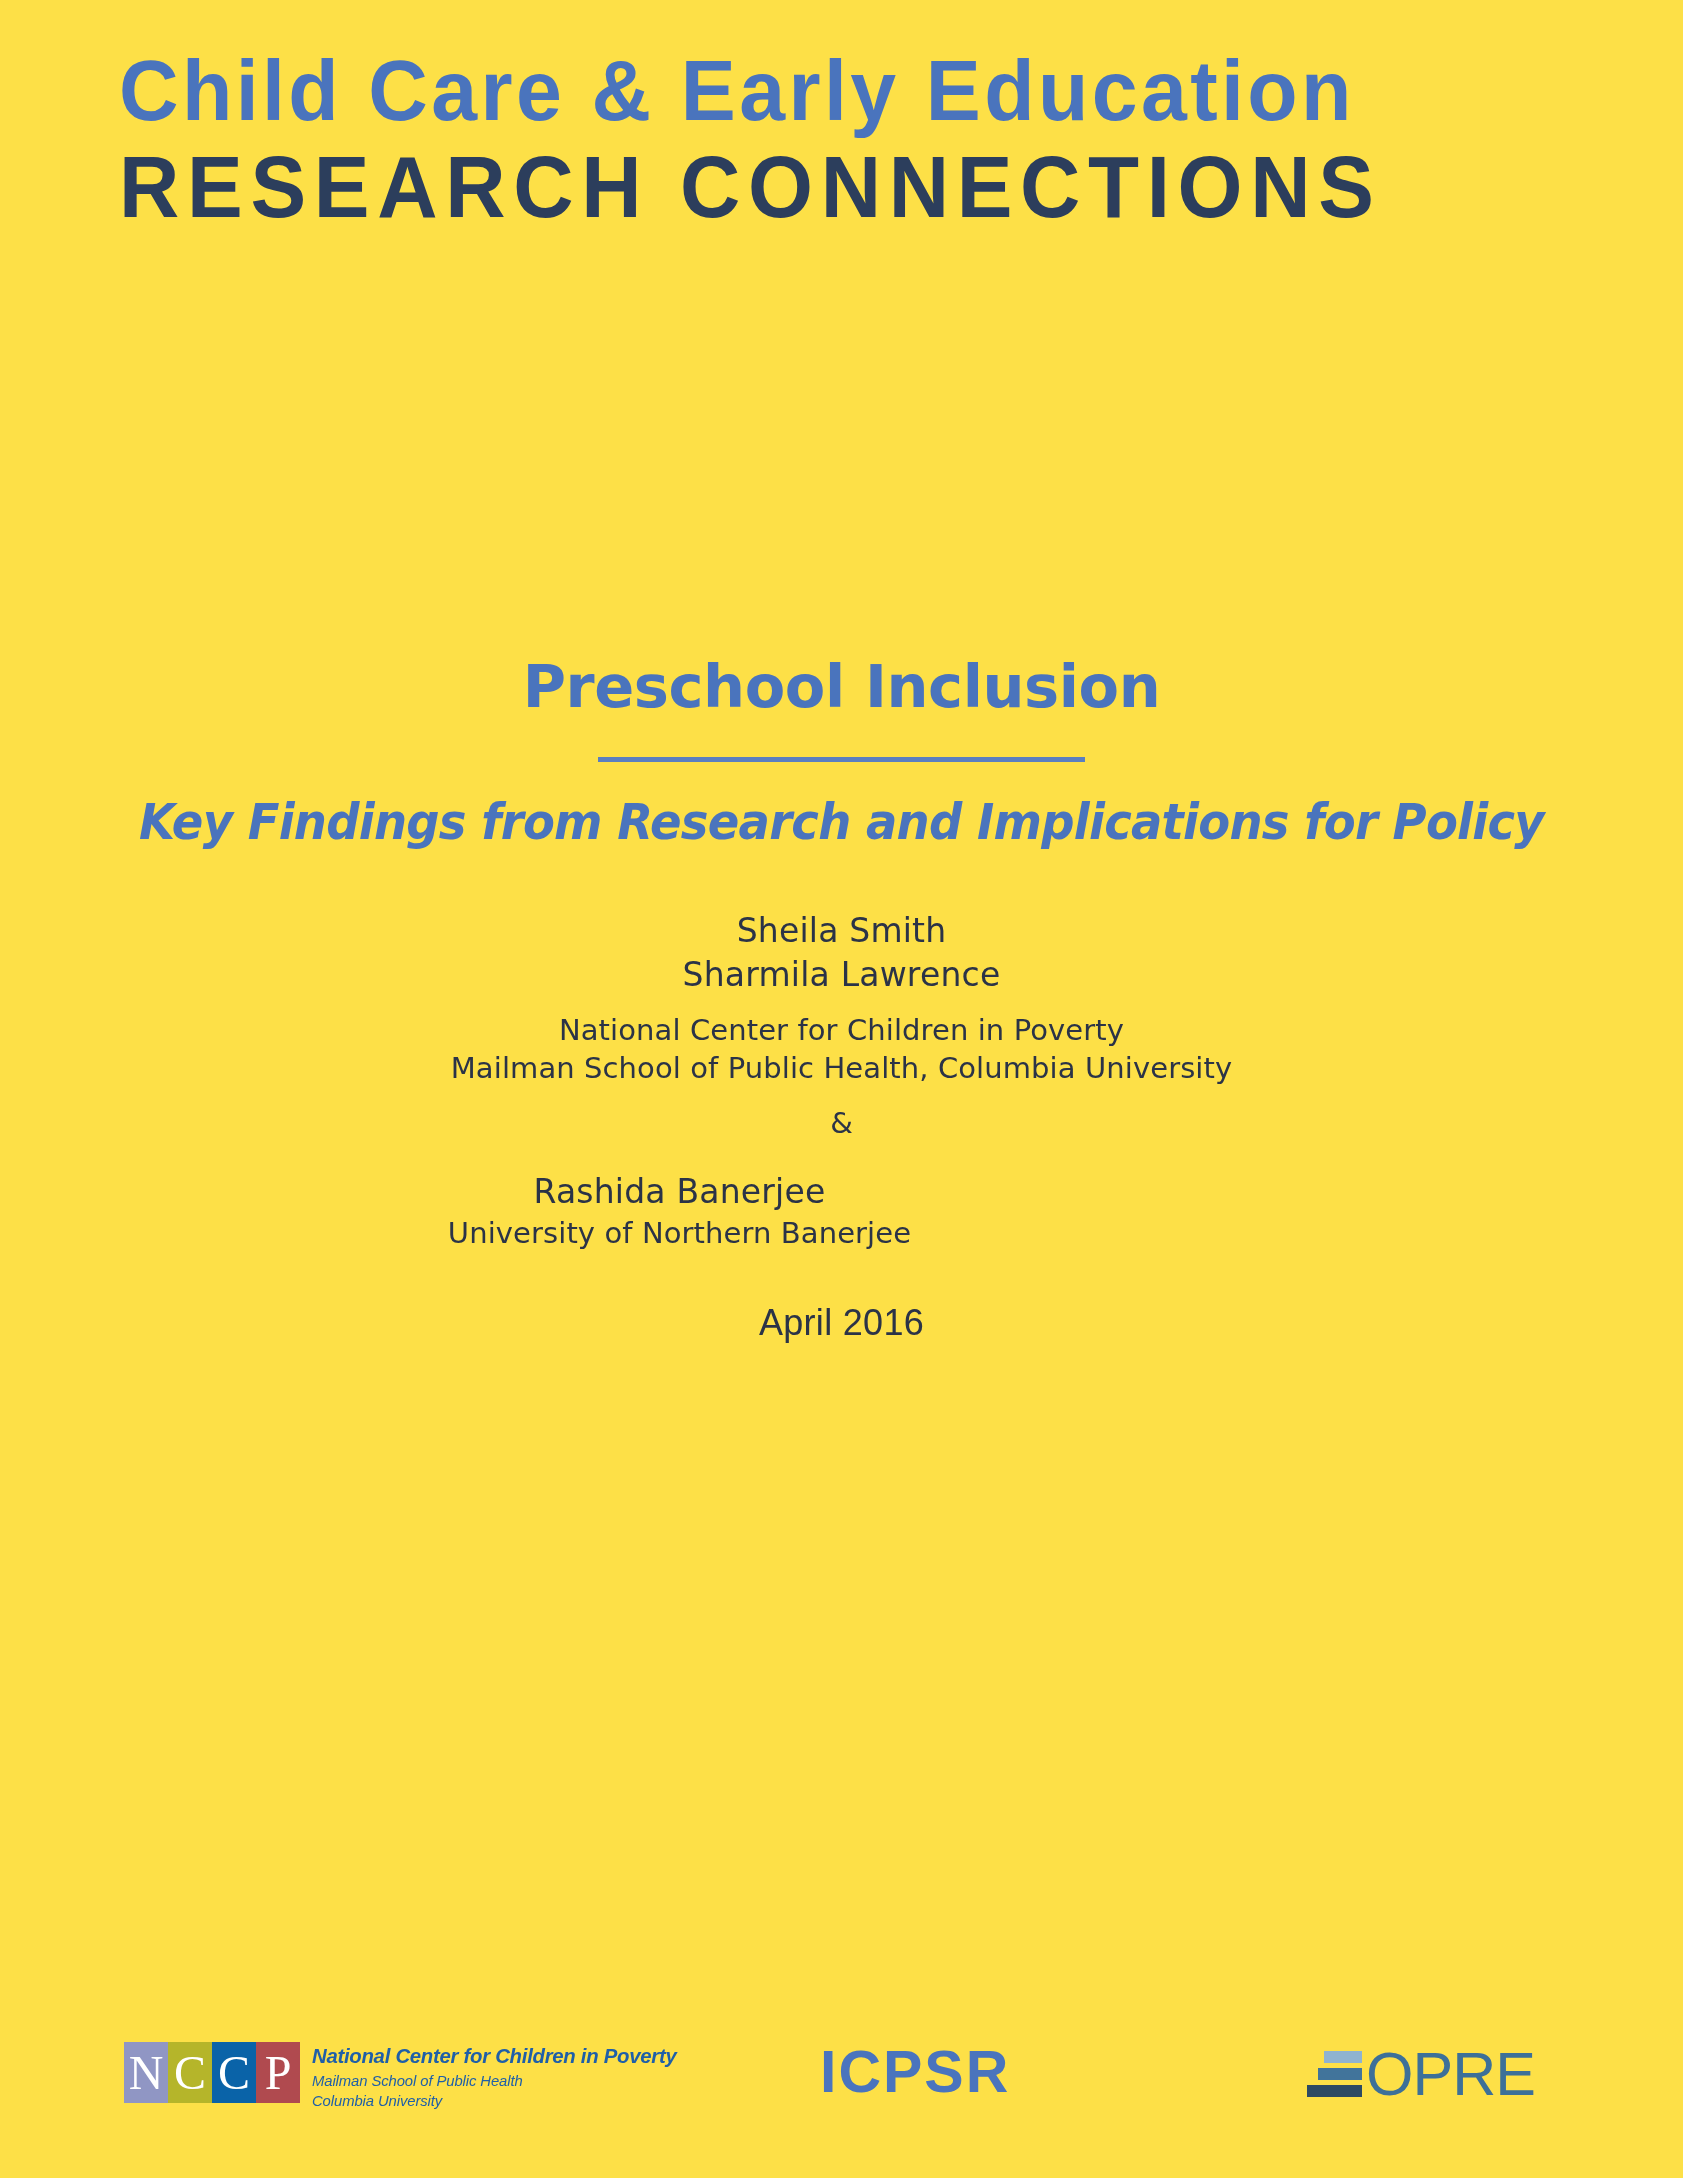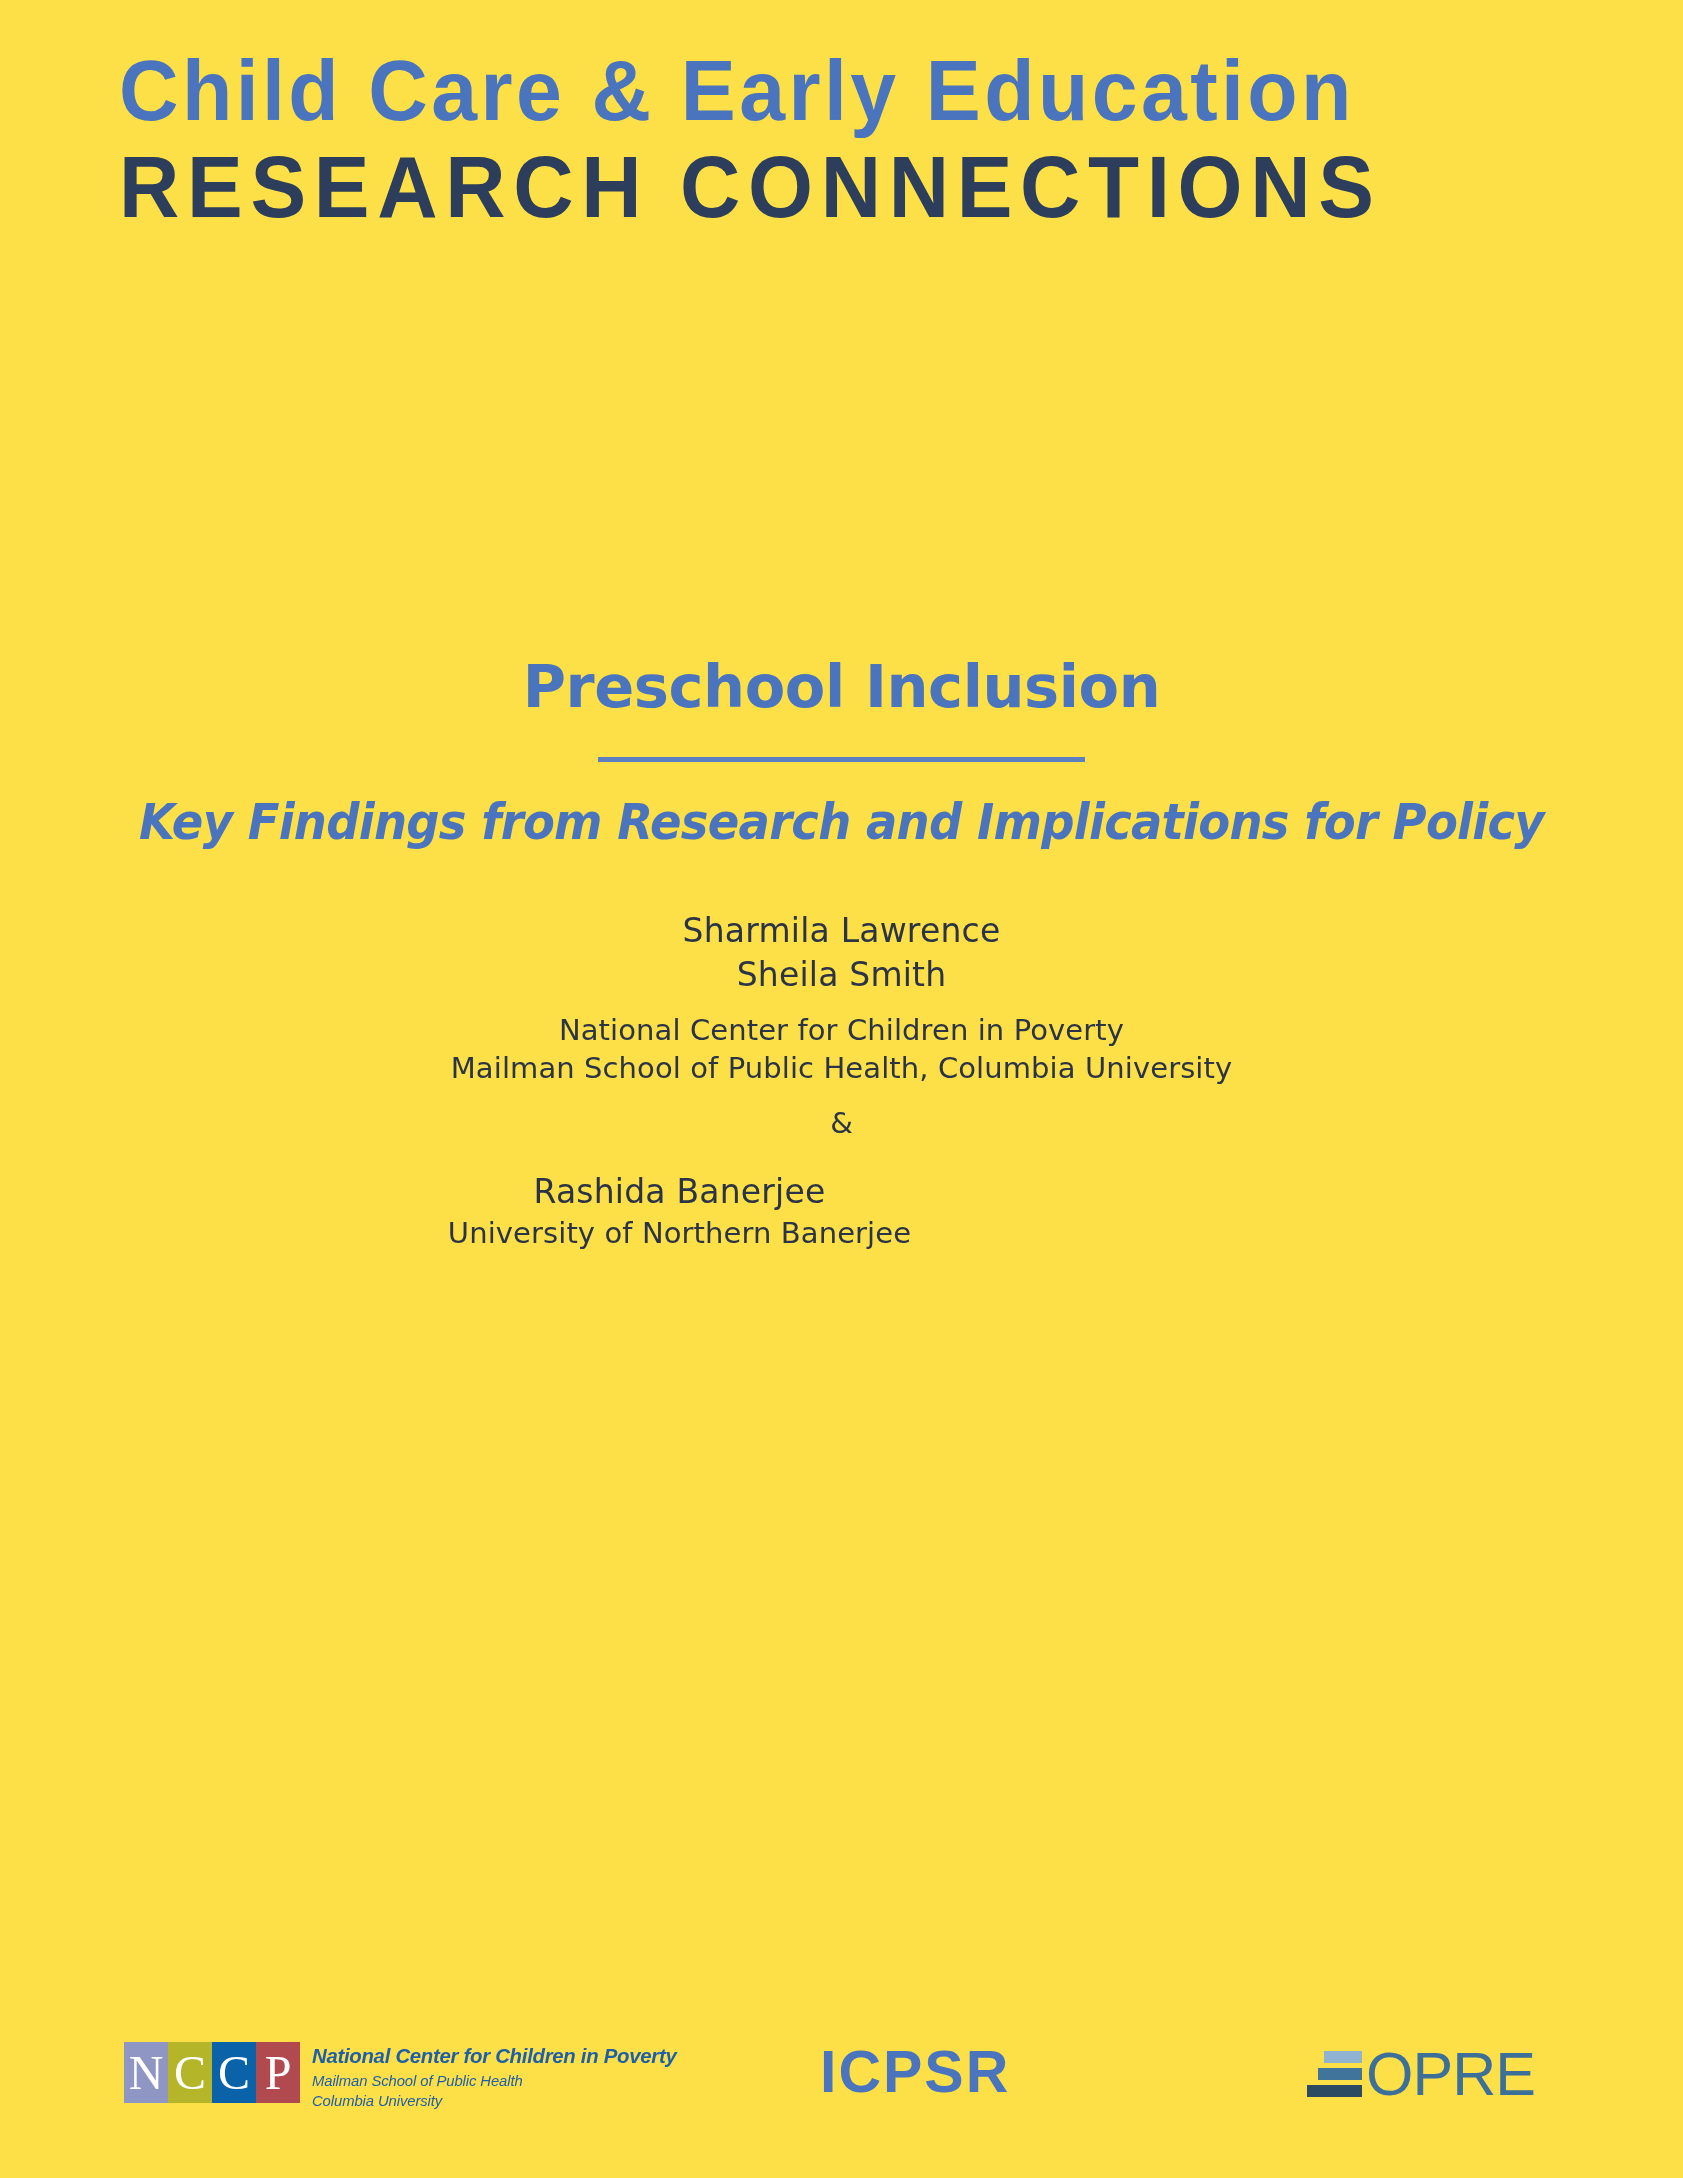--- a/index.html
+++ b/index.html
@@ -251,33 +251,34 @@
     <div class="masthead-line2">RESEARCH CONNECTIONS</div>
   </header>
 
   <section class="title-block">
     <h1 class="doc-title">Preschool Inclusion</h1>
     <div class="title-rule"></div>
     <h2 class="doc-subtitle">Key Findings from Research and Implications for Policy</h2>
   </section>
 
   <section class="authors">
+    <div class="author-name">Sheila Smith</div>
     <div class="author-name">Sharmila Lawrence</div>
-    <div class="author-name">Sheila Smith</div>
     <div class="author-affil affil-gap">National Center for Children in Poverty</div>
     <div class="author-affil">Mailman School of Public Health, Columbia University</div>
   </section>
 
   <div class="ampersand">&amp;</div>
 
   <section class="authors2">
     <div class="author-name">Rashida Banerjee</div>
     <div class="author-affil">University of Northern Banerjee</div>
   </section>
 
+  <div class="pubdate">April 2016</div>
 
   <footer class="footer">
 
     <div class="nccp">
       <div class="nccp-blocks">
         <div class="nccp-sq" style="background:#9096c4">N</div>
         <div class="nccp-sq" style="background:#b5b52a">C</div>
         <div class="nccp-sq" style="background:#0a63a8">C</div>
         <div class="nccp-sq" style="background:#b04a4f">P</div>
       </div>

